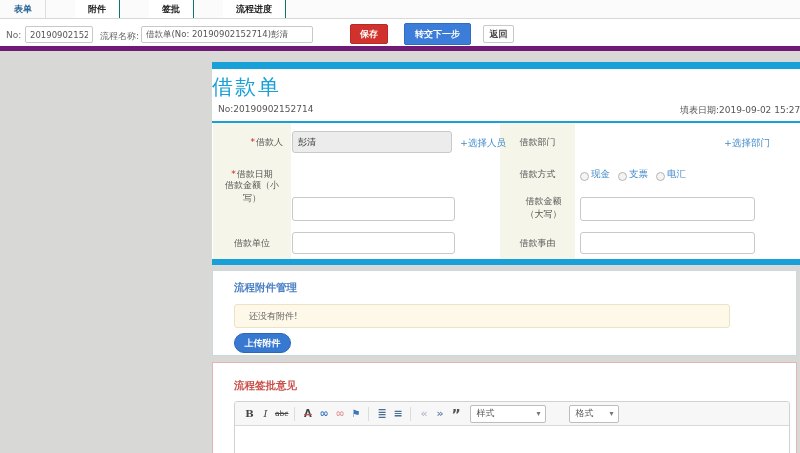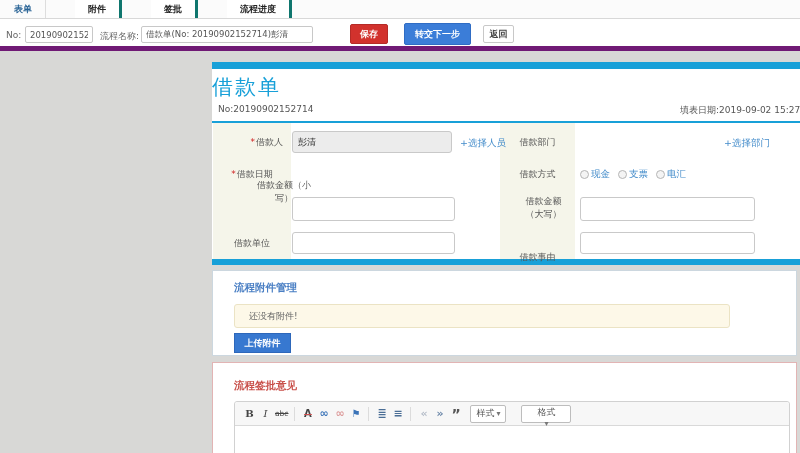--- a/index.html
+++ b/index.html
@@ -14,21 +14,21 @@
 
   
   .tabbar {
     position:absolute; left:0; top:0; width:800px; height:19px;
     background:#fbfbfb; border-bottom:1px solid #d8d8d8;
     display:flex; align-items:stretch;gap:29px;
   }
   .tab {
     padding:0 13px; font-size:9px; font-weight:bold; color:#222;
     display:flex; align-items:center; background:#fff;
-    border-right:3px solid #0f766e; cursor:default;
+    border-right:1px solid #0f766e; cursor:default;
   }
   .tab:first-child { border-left:1px solid transparent; }
   .tab.active {
     background:#fbfbfb; color:#2a6496; border-right:1px solid #ddd;
   }
 
   
   .toolbar {
     position:absolute; left:0; top:19px; width:800px; height:32px;
     background:#fff; border-bottom:5px solid #701a75;
@@ -79,21 +79,21 @@
 
   .finput {
     position:absolute; border:1px solid #c9c9c9; border-radius:3px; background:#fff;
     font-size:9px; color:#333; padding:0 5px; font-family:inherit;
   }
   .finput.readonly { background:#ececec; }
 
   .flink { position:absolute; font-size:9.5px; color:#428bca; text-decoration:none; cursor:pointer; }
 
   .radio-group { position:absolute; display:flex; align-items:center; gap:8px; }
-  .radio-item  { display:flex; align-items:center; gap:2px; cursor:pointer; }
+  .radio-item  { display:flex; align-items:flex-end; gap:2px; cursor:pointer; }
   .radio-circle{
     width:9px; height:9px; border-radius:50%; background:#f4f4f4;
     border:1px solid #b5b5b5; display:inline-block;
   }
   .radio-item span.rlabel { color:#428bca; font-size:9.5px; }
 
   .card-bottombar { height:6px; background:#18a0d8; }
 
   
   .panel-attach {
@@ -104,21 +104,21 @@
     position:absolute; left:21px; top:10px; font-size:10.5px; font-weight:bold; color:#4a7fc4;
   }
   .alert-empty {
     position:absolute; left:21px; top:33px; width:496px; height:24px;
     background:#fdf8e8; border:1px solid #ebe3c4; border-radius:3px;
     line-height:22px; padding-left:14px; font-size:9px; color:#666;
   }
   .btn-upload {
     position:absolute; left:21px; top:62px; width:57px; height:20px;
     background:#3778d0; border:1px solid #2d67ba; color:#fff; font-size:9px; font-weight:bold;
-    border-radius:0; display:flex; align-items:center; justify-content:center; cursor:pointer;
+    border-radius:10px; display:flex; align-items:center; justify-content:center; cursor:pointer;
   }
 
   
   .panel-approve {
     position:absolute; left:212px; top:362px; width:585px; height:95px;
     background:#fff; border:1px solid #e2b4b4;
   }
   .panel-approve .ptitle {
     position:absolute; left:21px; top:16px; font-size:10.5px; font-weight:bold; color:#c9504a;
   }
@@ -145,22 +145,22 @@
   .eicon.list   { color:#4a6e96; font-size:11px; font-weight:bold; }
   .eicon.outdent{ color:#b4bcc8; font-size:11px; font-weight:bold; }
   .eicon.indent { color:#6a86a8; font-size:11px; font-weight:bold; }
   .eicon.quote  { font-size:14px; color:#555; font-weight:bold; line-height:14px; }
   .esep { width:1px; height:14px; background:#dcdcdc; margin:0 3px; }
   .edropdown {
     height:18px; border:1px solid #bdbdbd; border-radius:2px; background:#fff;
     display:flex; align-items:center; justify-content:space-between;
     font-size:9px; color:#555; padding:0 5px; cursor:pointer;
   }
-  .edropdown.styles { width:36px; margin-left:5px; }
-  .edropdown.format { width:50px; margin-left:12px;flex-direction:column; }
+  .edropdown.styles { width:76px; margin-left:5px; }
+  .edropdown.format { width:50px; margin-left:20px; }
   .edropdown .caret { color:#777; font-size:8px; }
   .editor-body { height:35px; background:#fff; }
 </style>
 </head>
 <body>
 
 <div class="tabbar">
   <div class="tab active">表单</div>
   <div class="tab">附件</div>
   <div class="tab">签批</div>
@@ -214,30 +214,30 @@
       <span class="radio-item">
         <span class="radio-circle"></span>
         <span class="rlabel">支票</span>
       </span>
       <span class="radio-item">
         <span class="radio-circle"></span>
         <span class="rlabel">电汇</span>
       </span>
     </div>
 
-    <div class="flabel c1" style="top:56px;margin-left:32px;">借款金额（小写）</div>
+    <div class="flabel c1" style="top:56px;">借款金额（小写）</div>
     <input class="finput" style="left: 80px; top: 74px; width: 163px; height: 24px;">
 
     <div class="flabel c2" style="top:72px;padding-left:18px;">借款金额（大写）</div>
     <input class="finput" style="left: 368px; top: 74px; width: 175px; height: 24px;">
 
     <div class="flabel c1" style="top:114px;">借款单位</div>
     <input class="finput" style="left: 80px; top: 109px; width: 163px; height: 22px;">
 
-    <div class="flabel c2" style="top:128px;text-align:center;">借款事由</div>
+    <div class="flabel c2" style="top:114px;text-align:center;">借款事由</div>
     <input class="finput" style="left: 368px; top: 109px; width: 175px; height: 22px;">
   </div>
 
   <div class="card-bottombar"></div>
 </div>
 
 <div class="panel-attach">
   <div class="ptitle">流程附件管理</div>
   <div class="alert-empty">还没有附件!</div>
   <button class="btn-upload">上传附件</button>

